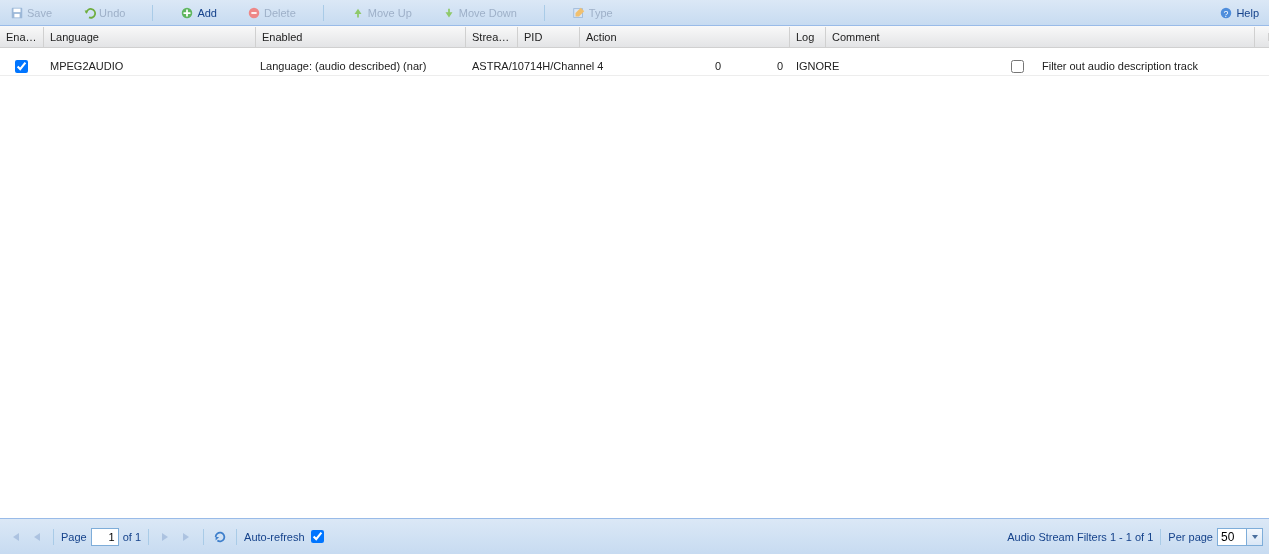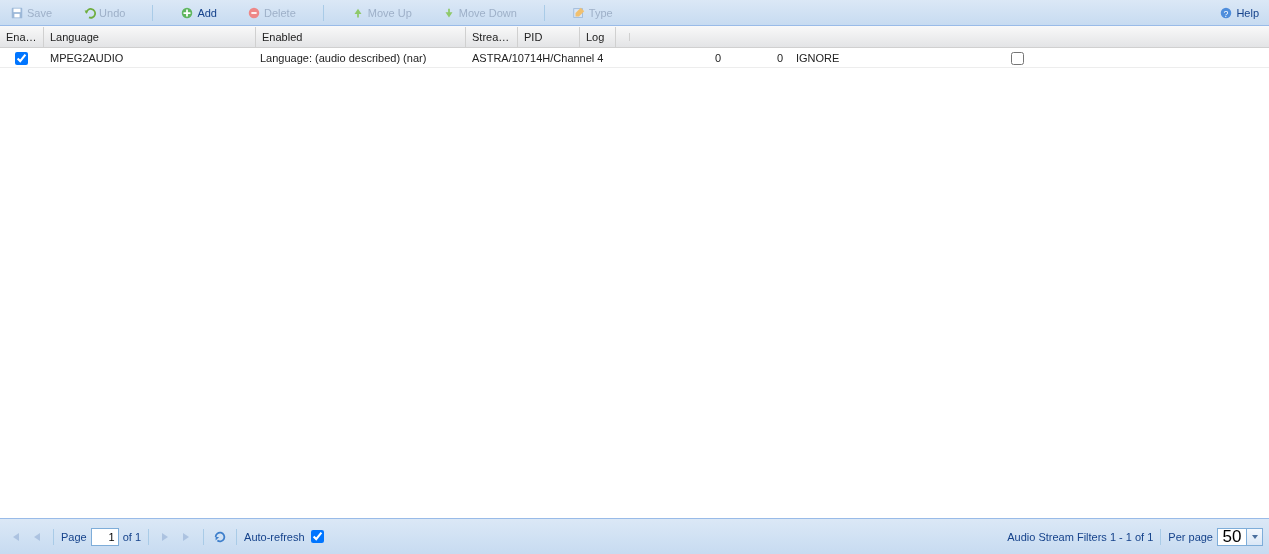--- a/index.html
+++ b/index.html
@@ -61,20 +61,21 @@
   .grid-body {
     flex: 1;
     overflow: auto;
     background: #fff;
   }
   .grid-row {
     display: flex;
     border-bottom: 1px solid #ededed;
     height: 20px;
     align-items: stretch;
+    margin-top: 8px;
   }
   .grid-row .col { border-right: 1px solid transparent; }
   .col-enabled { width: 44px; text-align: center; }
   .col-stream  { width: 210px; }
   .col-lang    { width: 212px; }
   .col-service { width: 210px; }
   .col-sin     { width: 52px; text-align: right; }
   .col-pid     { width: 62px; text-align: right; }
   .col-action  { width: 210px; }
   .col-log     { width: 36px; text-align: center; }
@@ -94,22 +95,22 @@
     width: 28px;
     height: 18px;
     text-align: right;
     font-size: 11px;
     border: 1px solid #7eadd9;
     padding: 1px 3px;
   }
   .footer input.perpage {
     width: 30px;
     height: 18px;
-    text-align: center;
-    font-size: 17px;
+    text-align: left;
+    font-size: 12px;
     border: 1px solid #7eadd9;
     padding: 1px 3px;
   }
   .combo-arrow {
     width: 16px; height: 18px;
     border: 1px solid #7eadd9;
     border-left: none;
     background: linear-gradient(#f4f8fd,#dae7f6);
     display: flex; align-items: center; justify-content: center;
   }
@@ -204,38 +205,41 @@
     <span>Help</span>
   </div>
 </div>
 
 <div class="grid-header">
   <div class="col col-enabled">Enabled</div>
   <div class="col col-lang">Language</div>
   <div class="col col-service">Enabled</div>
   <div class="col col-sin" style="text-align:left">Stream In...</div>
   <div class="col col-pid" style="text-align:left">PID</div>
+  <div class="col col-action">Action</div>
   <div class="col col-log" style="text-align:left">Log</div>
+  <div class="col col-comment">Comment</div>
   <div class="col col-end"></div>
 </div>
 
 <div class="grid-body">
   <div class="grid-row">
     <div class="col col-enabled">
       <input type="checkbox" checked="" style="">
     </div>
     <div class="col col-stream">MPEG2AUDIO</div>
     <div class="col col-lang">Language: (audio described) (nar)</div>
     <div class="col col-service">ASTRA/10714H/Channel 4</div>
     <div class="col col-sin">0</div>
     <div class="col col-pid">0</div>
     <div class="col col-action">IGNORE</div>
     <div class="col col-log">
       <input type="checkbox" style="">
     </div>
+    <div class="col col-comment">Filter out audio description track</div>
     <div class="col col-end"></div>
   </div>
 </div>
 
 <div class="footer">
   <div class="nav-btn disabled">
     <svg width="12" height="12" viewBox="0 0 12 12">
         <path d="M2 2 v8 M10 2 L4 6 L10 10 Z" fill="#6a8bbf"></path>
       </svg>
   </div>

